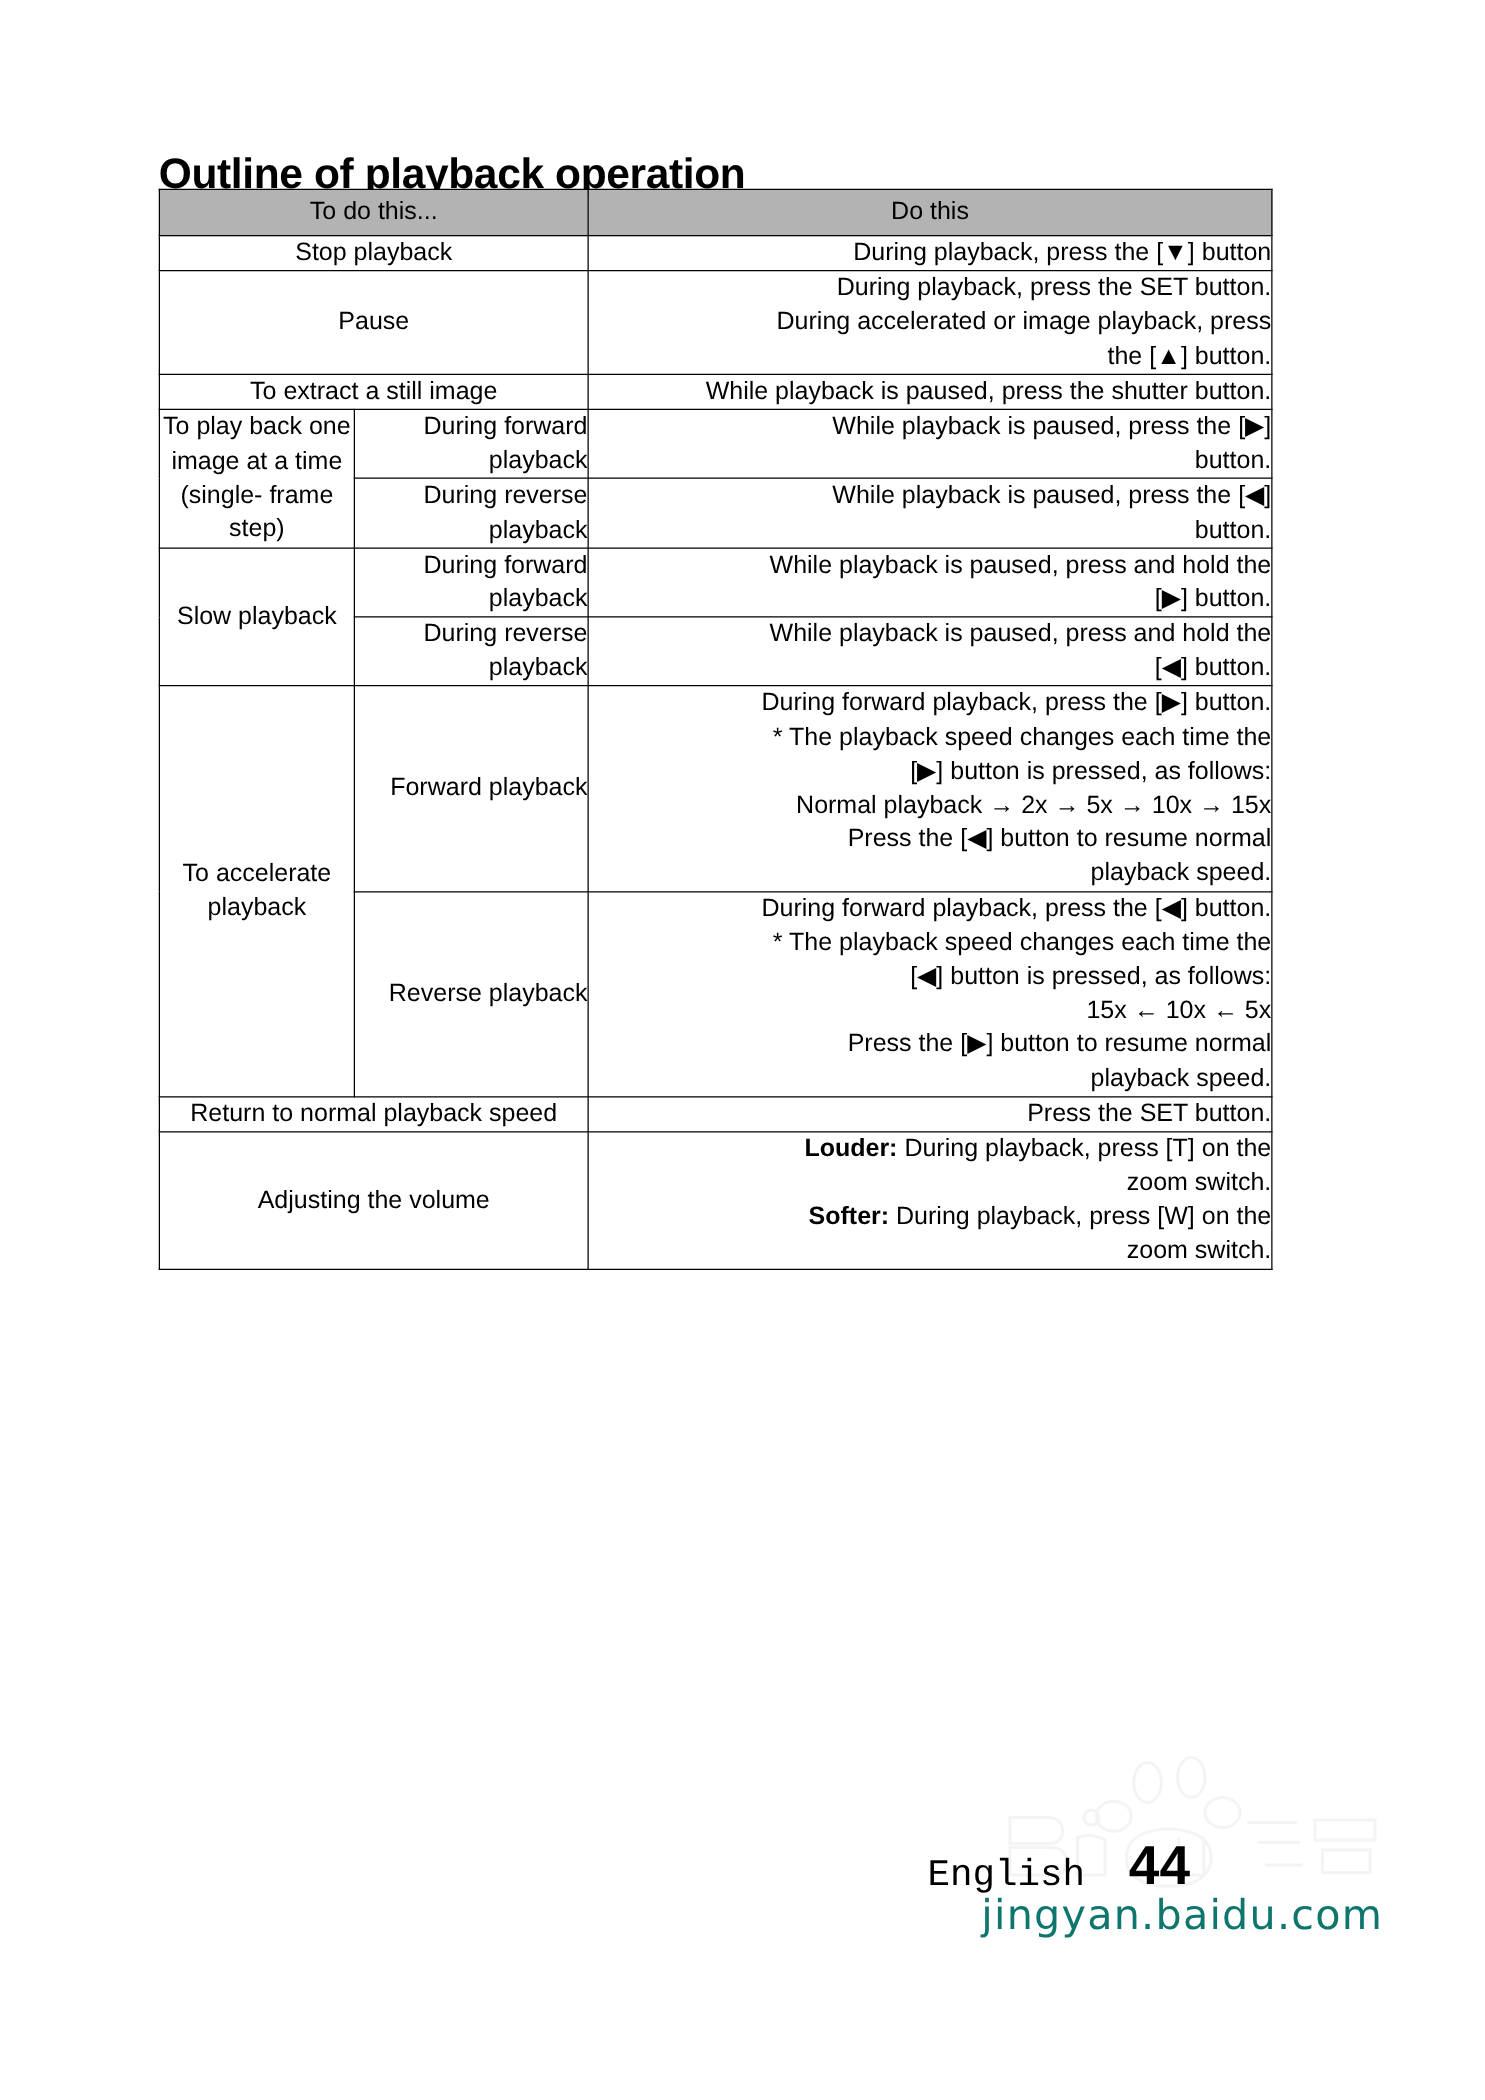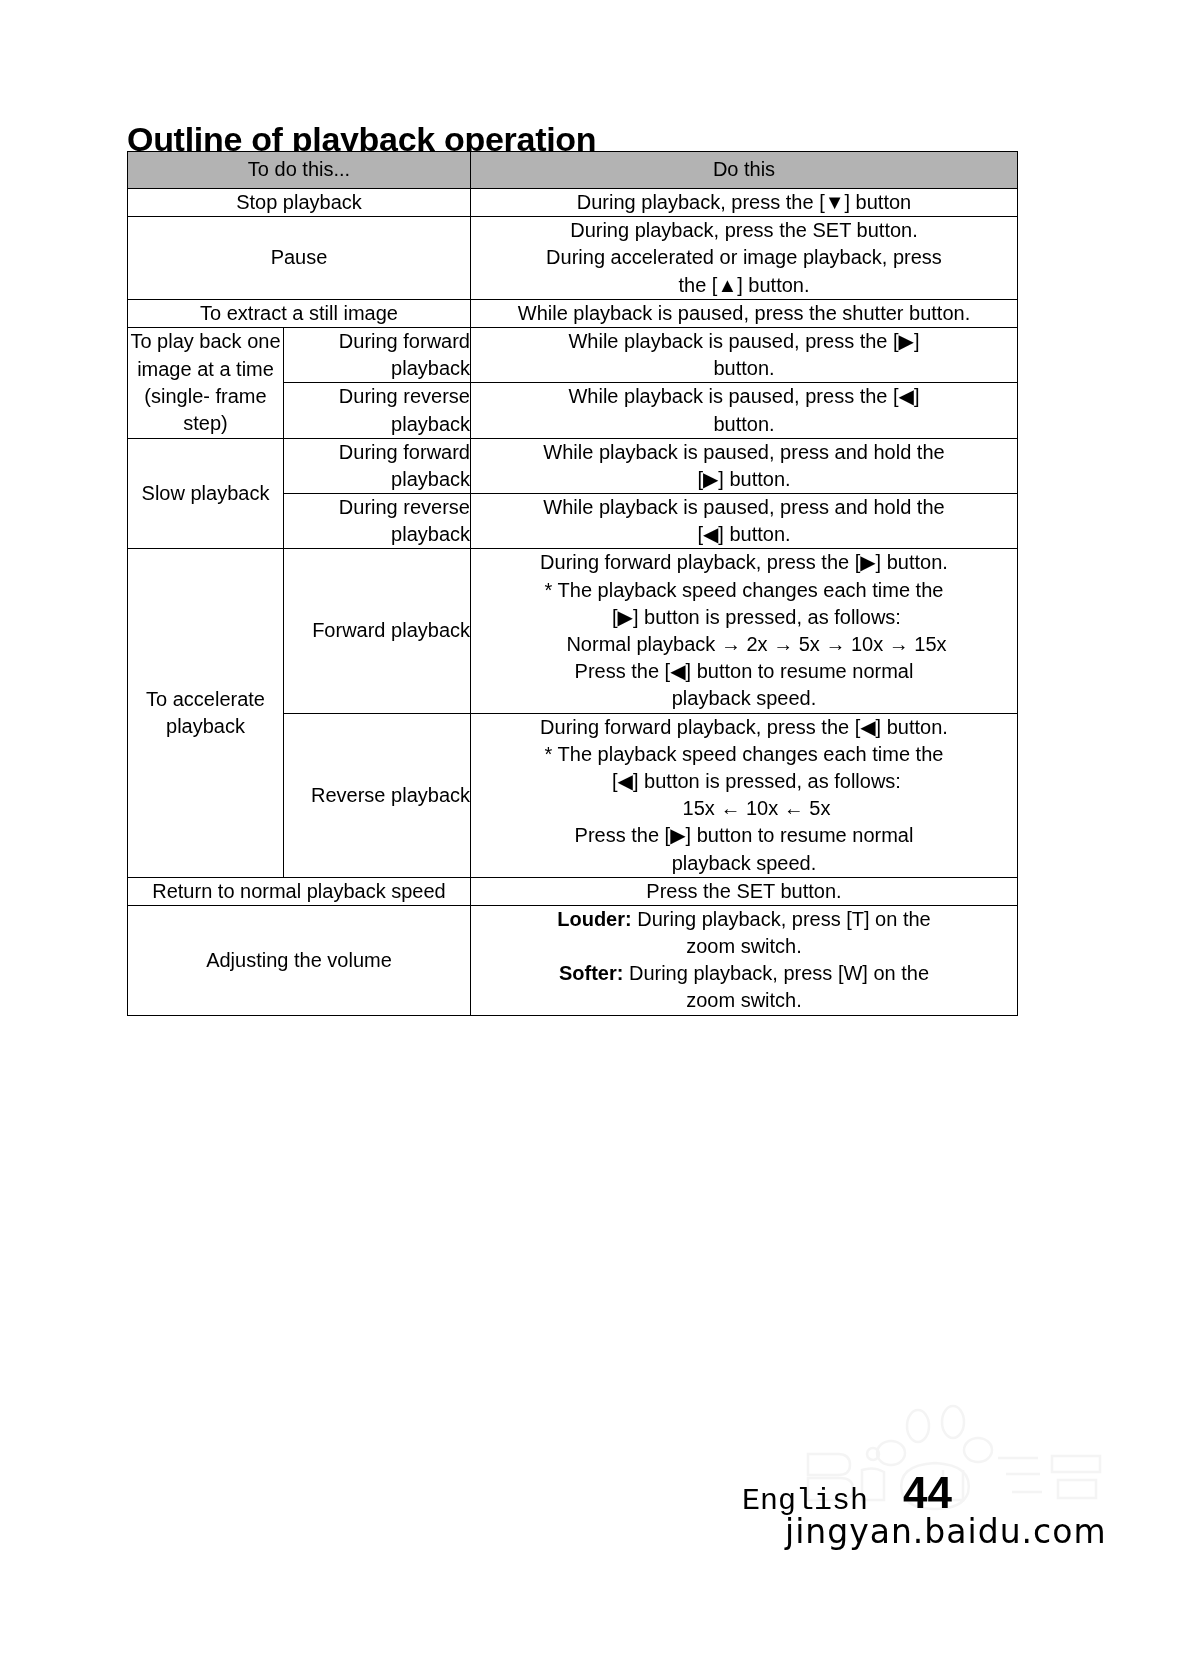--- a/index.html
+++ b/index.html
@@ -61,21 +61,21 @@
   }
   .c-left {
     text-align: center;
     padding: 5px 6px;
   }
   .c-sub {
     text-align: right;
     padding: 5px 6px;
   }
   .c-do {
-    text-align: center;
+    text-align: right;
     padding: 6px 4px 6px 9px;
   }
   .c-do .ln { display: block; white-space: nowrap; }
   .c-do .ln-ind2 { display: block; white-space: nowrap; padding-left: 25px; }
   .bold { font-weight: bold; }
   .footer-en {
     position: absolute;
     right: 108px;
     top: 1484px;
     font-size: 30px;
@@ -96,21 +96,21 @@
     width: 330px;
     height: 120px;
     opacity: 0.28;
     pointer-events: none;
   }
   .wm-url {
     position: absolute;
     left: 785px;
     top: 1512px;
     font-size: 33px;
-    color: #000000;
+    color: #0f766e;
     letter-spacing: 1px;
     font-family: "DejaVu Sans", sans-serif;
     pointer-events: none;
   }
 </style>
 </head>
 <body>
 
 <div class="page">
 

